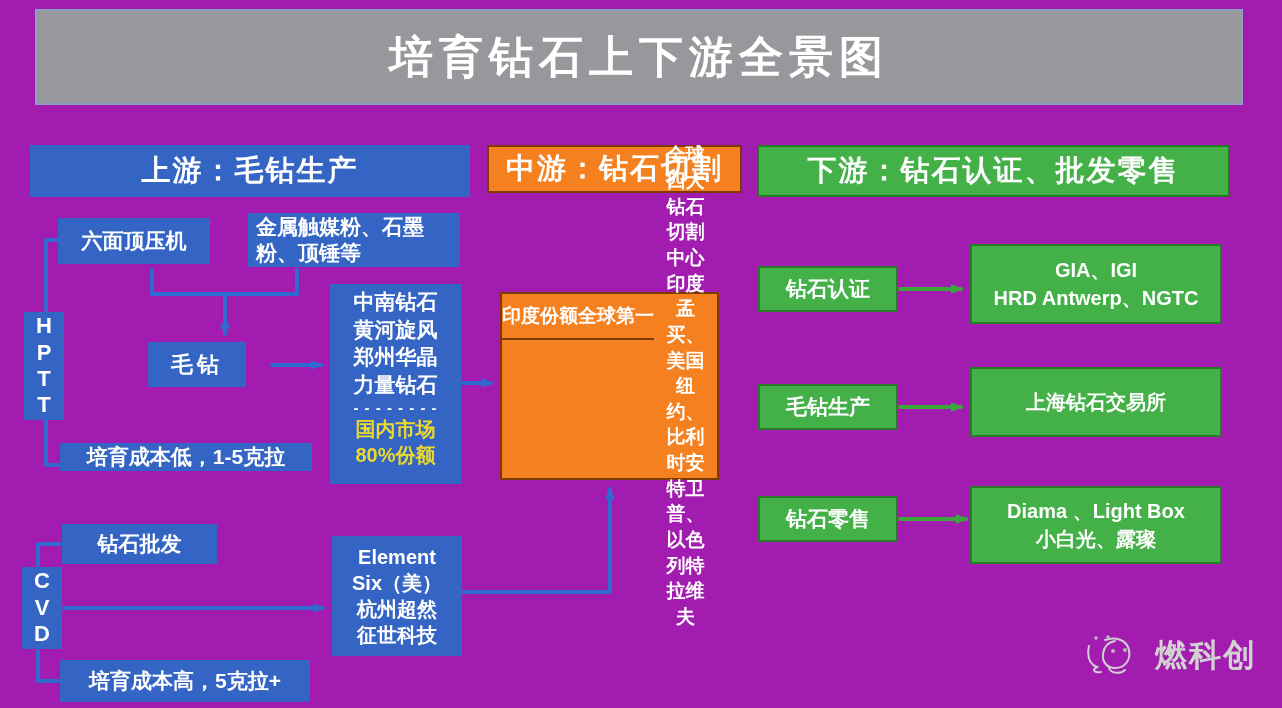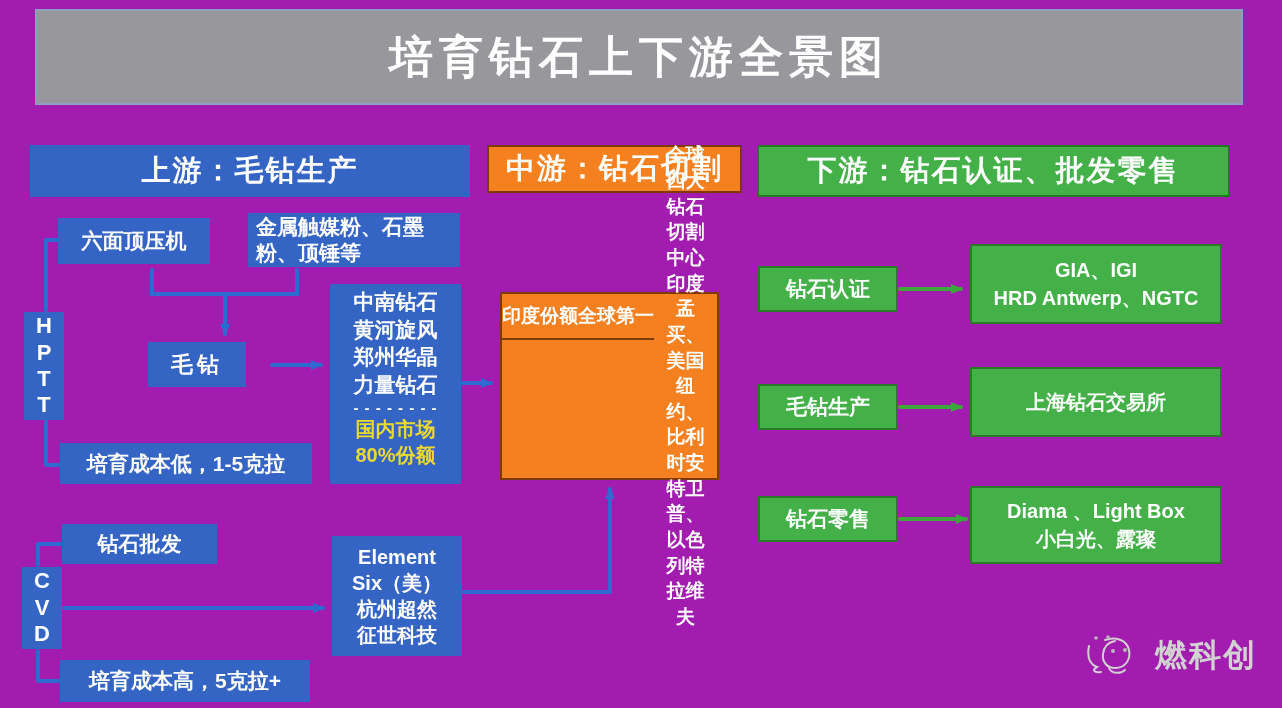--- a/index.html
+++ b/index.html
@@ -28,21 +28,21 @@
   .hdr-down{left:757px;top:145px;width:473px;height:52px;border:2px solid #237a23;}
 
   .press{left:58px;top:218px;width:152px;height:46px;font-size:21px;}
   .materials{left:248px;top:213px;width:212px;height:54px;font-size:21px;line-height:1.25;padding:2px 8px;text-align:left;}
   .hpht{left:24px;top:312px;width:40px;height:108px;font-size:22px;line-height:1.2;}
   .rough{left:148px;top:342px;width:98px;height:45px;font-size:22px;letter-spacing:4px;}
   .companies-box{left:330px;top:284px;width:131px;height:200px;flex-direction:column;justify-content:flex-start;padding:4px 0;}
   .companies{font-size:21px;line-height:1.32;}
   .divider{font-size:15px;letter-spacing:1px;}
   .market{font-size:20px;line-height:1.3;color:#ecd92f;}
-  .cost-low{left:60px;top:443px;width:252px;height:41px;font-size:21px;}
+  .cost-low{left:60px;top:443px;width:252px;height:28px;font-size:21px;}
   .region{left:62px;top:524px;width:155px;height:40px;font-size:21px;}
   .cvd{left:22px;top:567px;width:40px;height:82px;font-size:22px;line-height:1.2;}
   .cvd-companies{left:332px;top:536px;width:130px;height:120px;font-size:20px;line-height:1.3;}
   .cost-high{left:60px;top:660px;width:250px;height:42px;font-size:21px;}
 
   .mid-box{left:500px;top:292px;width:219px;height:188px;border:2px solid #7d3a05;flex-direction:row;align-items:stretch;justify-content:flex-start;padding:0;}
   .mid-headline{height:44px;display:flex;align-items:center;justify-content:center;border-bottom:2px solid #7d3a05;font-size:19px;}
   .mid-detail{flex:1;display:flex;align-items:center;font-size:19px;line-height:1.35;padding:4px 10px;text-align:center;}
 
   .ds-label{left:758px;width:140px;height:46px;font-size:21px;}

